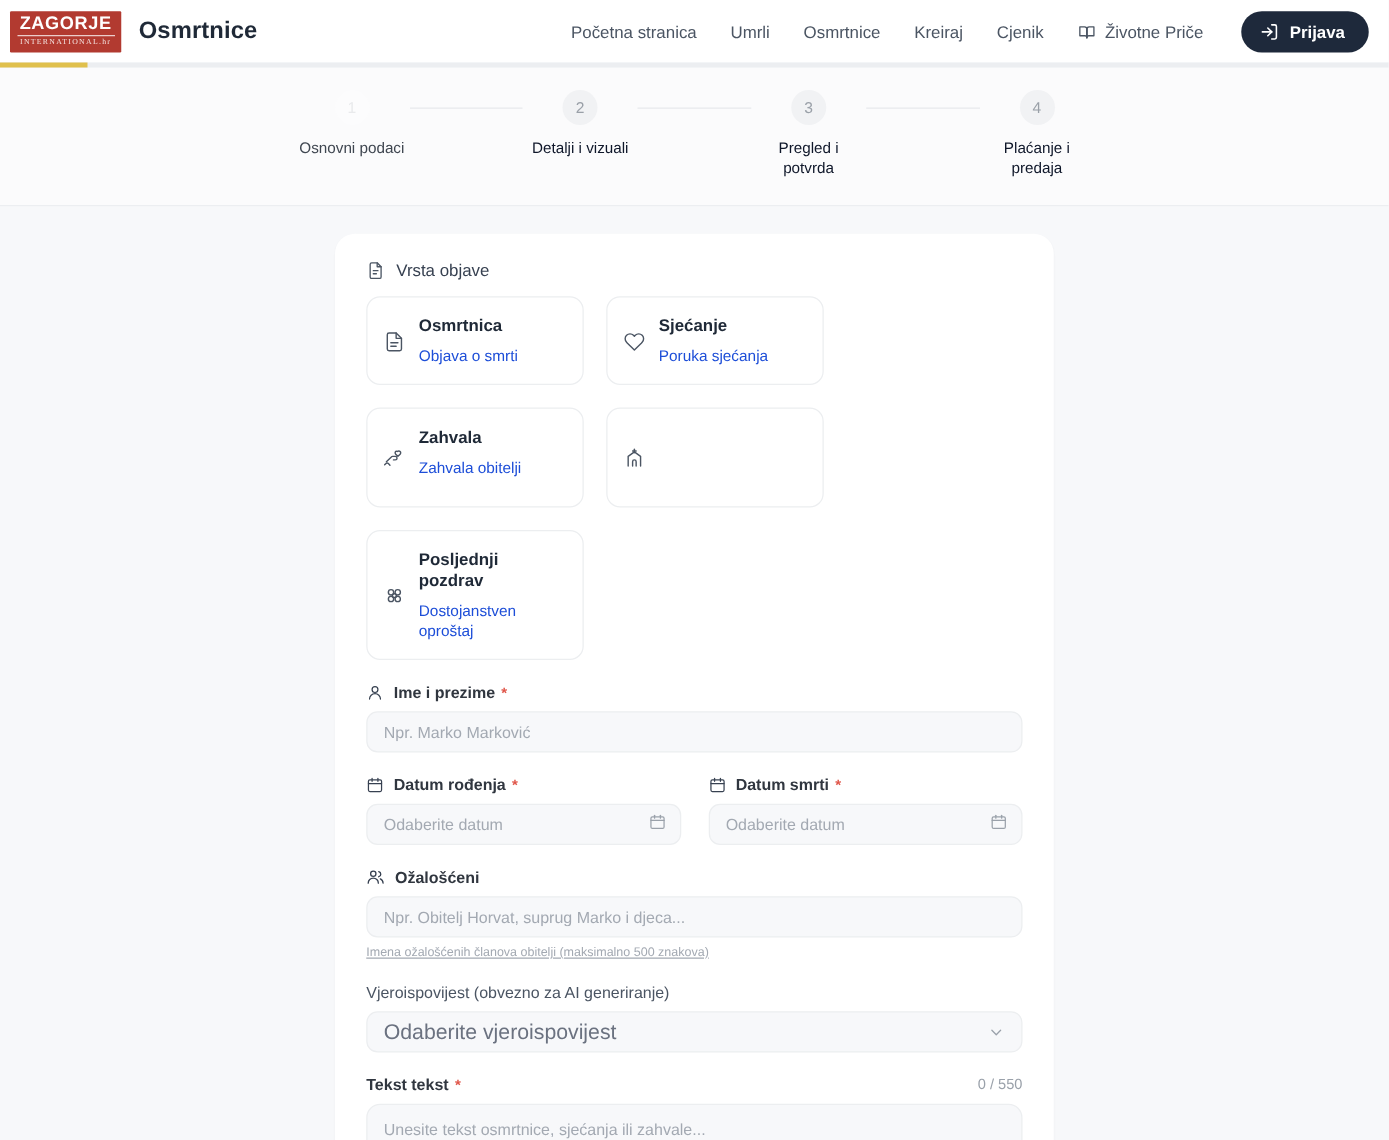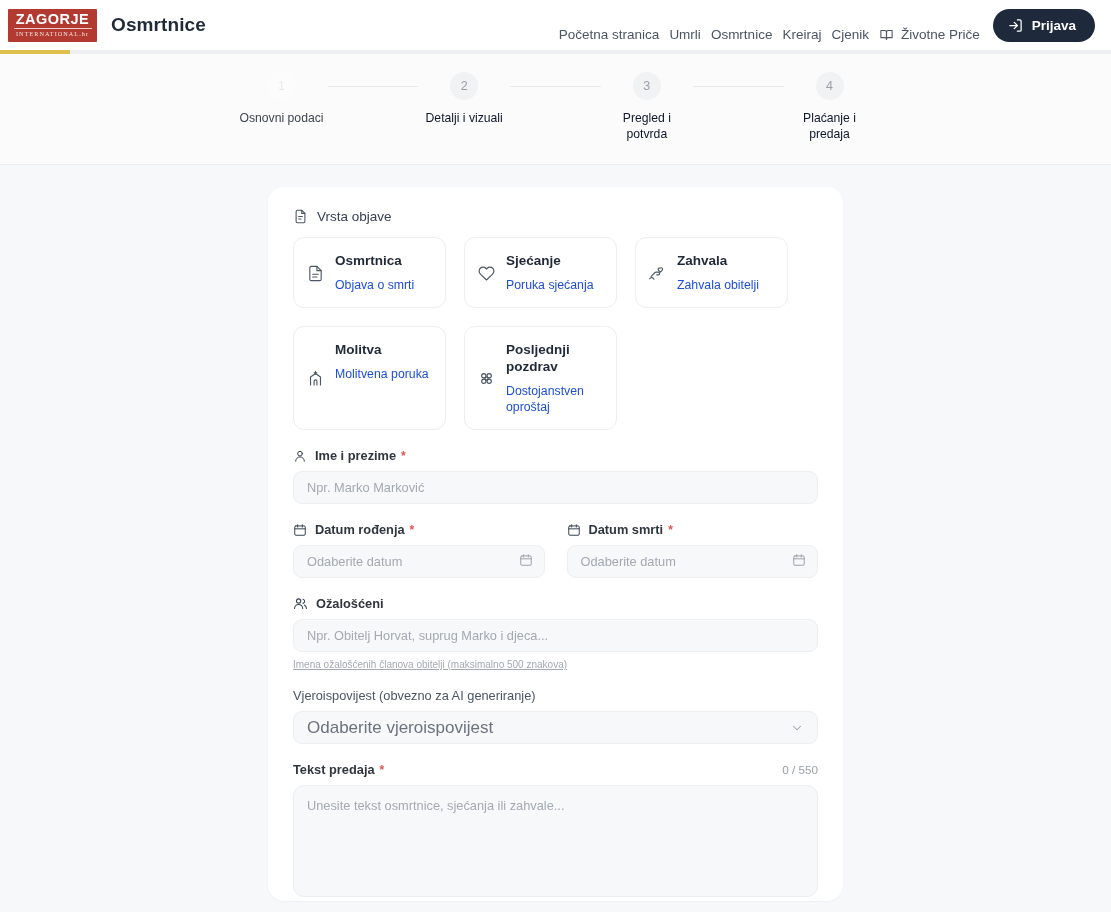--- a/index.html
+++ b/index.html
@@ -29,21 +29,21 @@
     letter-spacing: 0.5px; line-height: 15px;
     font-family: "Liberation Sans", sans-serif;
   }
   .logo-rule { width: 78px; height: 1px; background: rgba(255,255,255,.75); margin: 1px 0; }
   .logo-bot {
     color: #f4e3e0; font-size: 6.2px; letter-spacing: 1.05px;
     line-height: 8px; font-family: "Liberation Serif", serif;
   }
   .site-title { font-size: 19px; color: #1f2937; font-weight: 600; letter-spacing: .1px; }
 
-  .nav { margin-left: auto; display: flex; align-items: flex-end; gap: 10px; }
+  .nav { margin-left: auto; display: flex; align-items: center; gap: 27px; }
   .nav-link {
     font-size: 13.5px; color: #4b5563; text-decoration: none;
     white-space: nowrap; cursor: pointer;
   }
   .nav-link.with-icon { display: flex; align-items: center; gap: 7px; }
   .login-btn {
     display: flex; align-items: center; gap: 9px;
     background: #1e293b; color: #ffffff;
     font-size: 13.5px; font-weight: 700;
     padding: 9px 19px 9px 15px; border-radius: 20px;
@@ -86,21 +86,21 @@
     margin-top: 22px;
   }
 
   .section-head {
     display: flex; align-items: center; gap: 9px;
     font-size: 13.5px; color: #374151; margin-bottom: 13px;
   }
 
   .opt-grid { display: flex; flex-wrap: wrap; gap: 18px; }
   .opt-card {
-    width: 153px; min-height: 68px;
+    width: 174px; min-height: 68px;
     border: 1px solid #eceef0; border-radius: 11px;
     background: #ffffff; padding: 14px 13px;
     display: flex; gap: 11px; cursor: pointer;
   }
   .opt-card.tall { min-height: 80px; }
   .opt-ico { color: #4b5563; padding-top: 1px; }
   .opt-title { font-size: 13.5px; color: #1f2937; font-weight: 600; line-height: 17px; }
   .opt-sub { font-size: 12.3px; color: #1d4ed8; line-height: 16px; margin-top: 8px; }
 
   
@@ -274,24 +274,20 @@
 
     <div class="opt-card tall">
       <span class="icon opt-ico">
         <svg width="17" height="17" viewBox="0 0 24 24" fill="none" stroke="currentColor" stroke-width="1.6" stroke-linecap="round" stroke-linejoin="round">
           <path d="M5 21V10l7-5 7 5v11"></path>
               <path d="M12 2v4"></path>
               <path d="M10 4h4"></path>
           <path d="M10 21v-5a2 2 0 0 1 4 0v5"></path>
         </svg>
       </span>
-      <div>
-        <div class="opt-title">Molitva</div>
-        <div class="opt-sub">Molitvena poruka</div>
-      </div>
     </div>
 
     <div class="opt-card tall">
       <span class="icon opt-ico">
         <svg width="17" height="17" viewBox="0 0 24 24" fill="none" stroke="currentColor" stroke-width="1.6" stroke-linecap="round" stroke-linejoin="round">
           <circle cx="12" cy="12" r="2.2"></circle>
           <circle cx="8.2" cy="8.2" r="3"></circle>
               <circle cx="15.8" cy="8.2" r="3"></circle>
           <circle cx="8.2" cy="15.8" r="3"></circle>
               <circle cx="15.8" cy="15.8" r="3"></circle>
@@ -397,21 +393,21 @@
         <svg width="14" height="14" viewBox="0 0 24 24" fill="none" stroke="#9aa1aa" stroke-width="1.8" stroke-linecap="round" stroke-linejoin="round">
           <path d="M6 9l6 6 6-6"></path>
         </svg>
       </span>
     </div>
   </div>
 
   <div class="field">
     <div class="label-row">
       <div class="field-label" style="margin-bottom:0">
-        <span>Tekst predaja</span>
+        <span>Tekst tekst</span>
         <span class="req">*</span>
       </div>
       <div class="counter">0 / 550</div>
     </div>
     <textarea class="textarea" placeholder="Unesite tekst osmrtnice, sjećanja ili zahvale..." style=""></textarea>
   </div>
 
 </div>
 </div>
 

